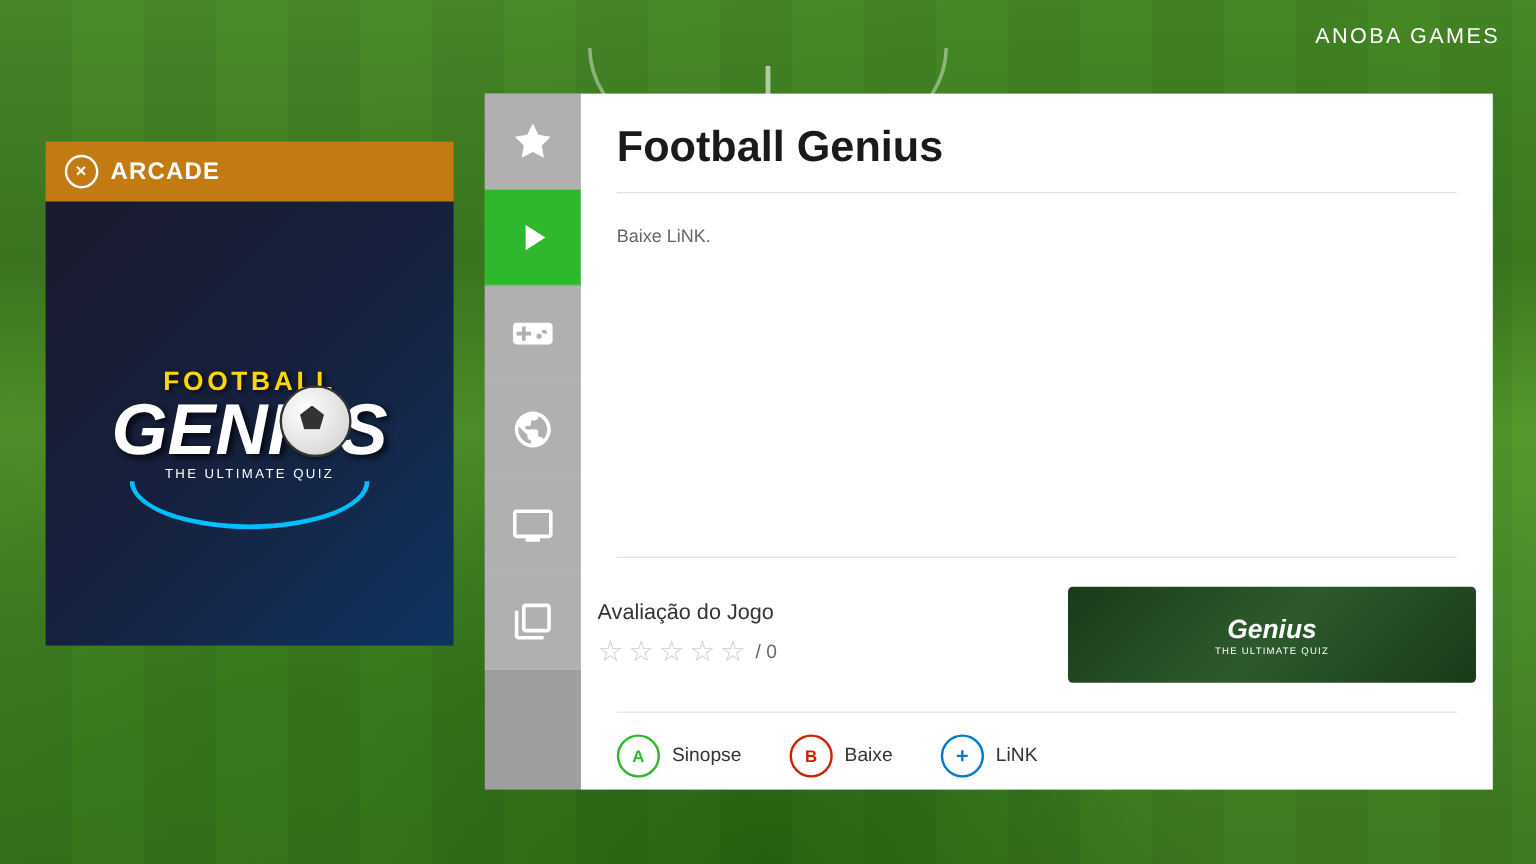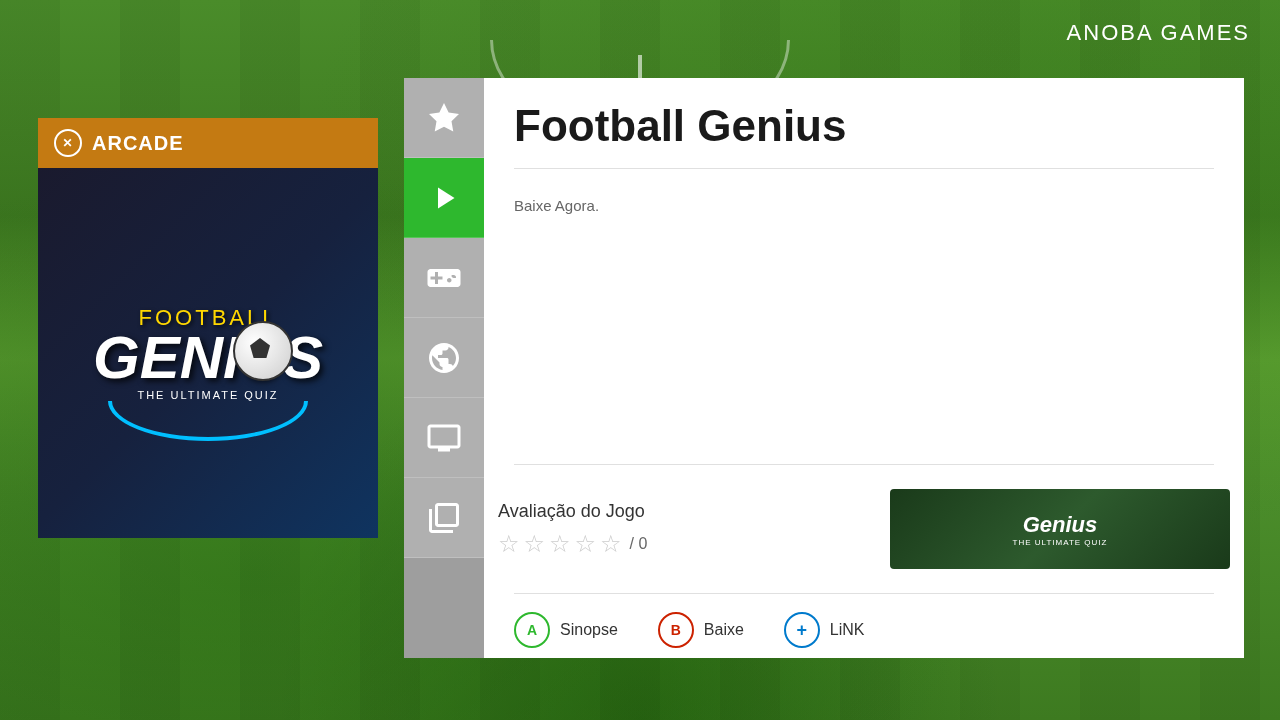--- a/index.html
+++ b/index.html
@@ -55,21 +55,21 @@
       border-radius: 50%;
       clip-path: polygon(0% 50%, 100% 50%, 100% 100%, 0% 100%);
     }
 
     
     .brand-label {
       position: absolute;
       top: 20px;
       right: 30px;
       color: white;
-      font-size: 22px;
+      font-size: 18px;
       font-weight: 300;
       letter-spacing: 2px;
       z-index: 10;
     }
 
     
     .left-panel {
       position: absolute;
       left: 38px;
       top: 118px;
@@ -116,21 +116,21 @@
 
     
     .game-logo {
       text-align: center;
       position: relative;
     }
 
     .logo-football-text {
       color: #FFD700;
       font-size: 22px;
-      font-weight: 400;
+      font-weight: 700;
       letter-spacing: 3px;
       text-shadow: 2px 2px 4px rgba(0,0,0,0.8);
       text-align: center;
     }
 
     .logo-genius-text {
       color: white;
       font-size: 60px;
       font-weight: 900;
       line-height: 0.9;
@@ -224,21 +224,21 @@
       z-index: 10;
       display: flex;
       flex-direction: column;
     }
 
     .game-title-section {
       padding: 24px 30px 10px 30px;
     }
 
     .game-title {
-      font-size: 44px;
+      font-size: 36px;
       font-weight: 700;
       color: #1a1a1a;
       line-height: 1.1;
     }
 
     .link-status {
       font-size: 15px;
       color: #555;
       margin-top: 4px;
     }
@@ -451,21 +451,21 @@
 </div>
 
 <div class="main-panel">
   <div class="game-title-section">
     <div class="game-title">Football Genius</div>
   </div>
 
   <div class="divider-line"></div>
 
   <div class="synopsis-section">
-    <div class="synopsis-text">Baixe Agora.</div>
+    <div class="synopsis-text">Baixe LiNK.</div>
   </div>
 
   <div style="flex: 1;"></div>
 
   <div class="divider-line"></div>
 
   <div class="bottom-section">
     <div class="rating-section">
       <div class="rating-title">Avaliação do Jogo</div>
       <div class="stars">

